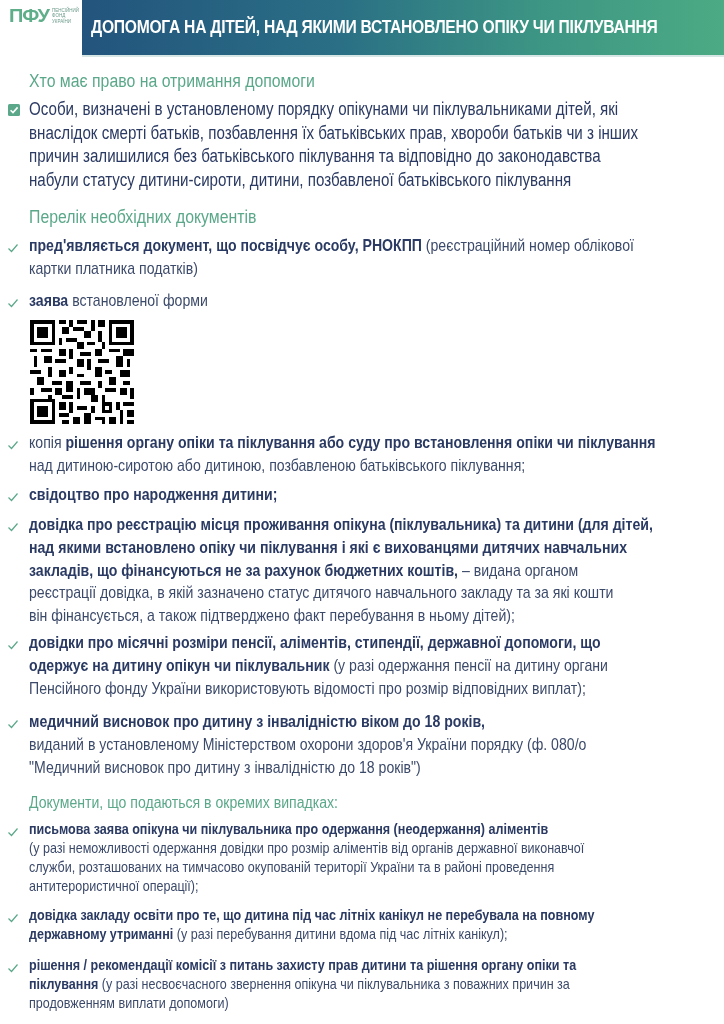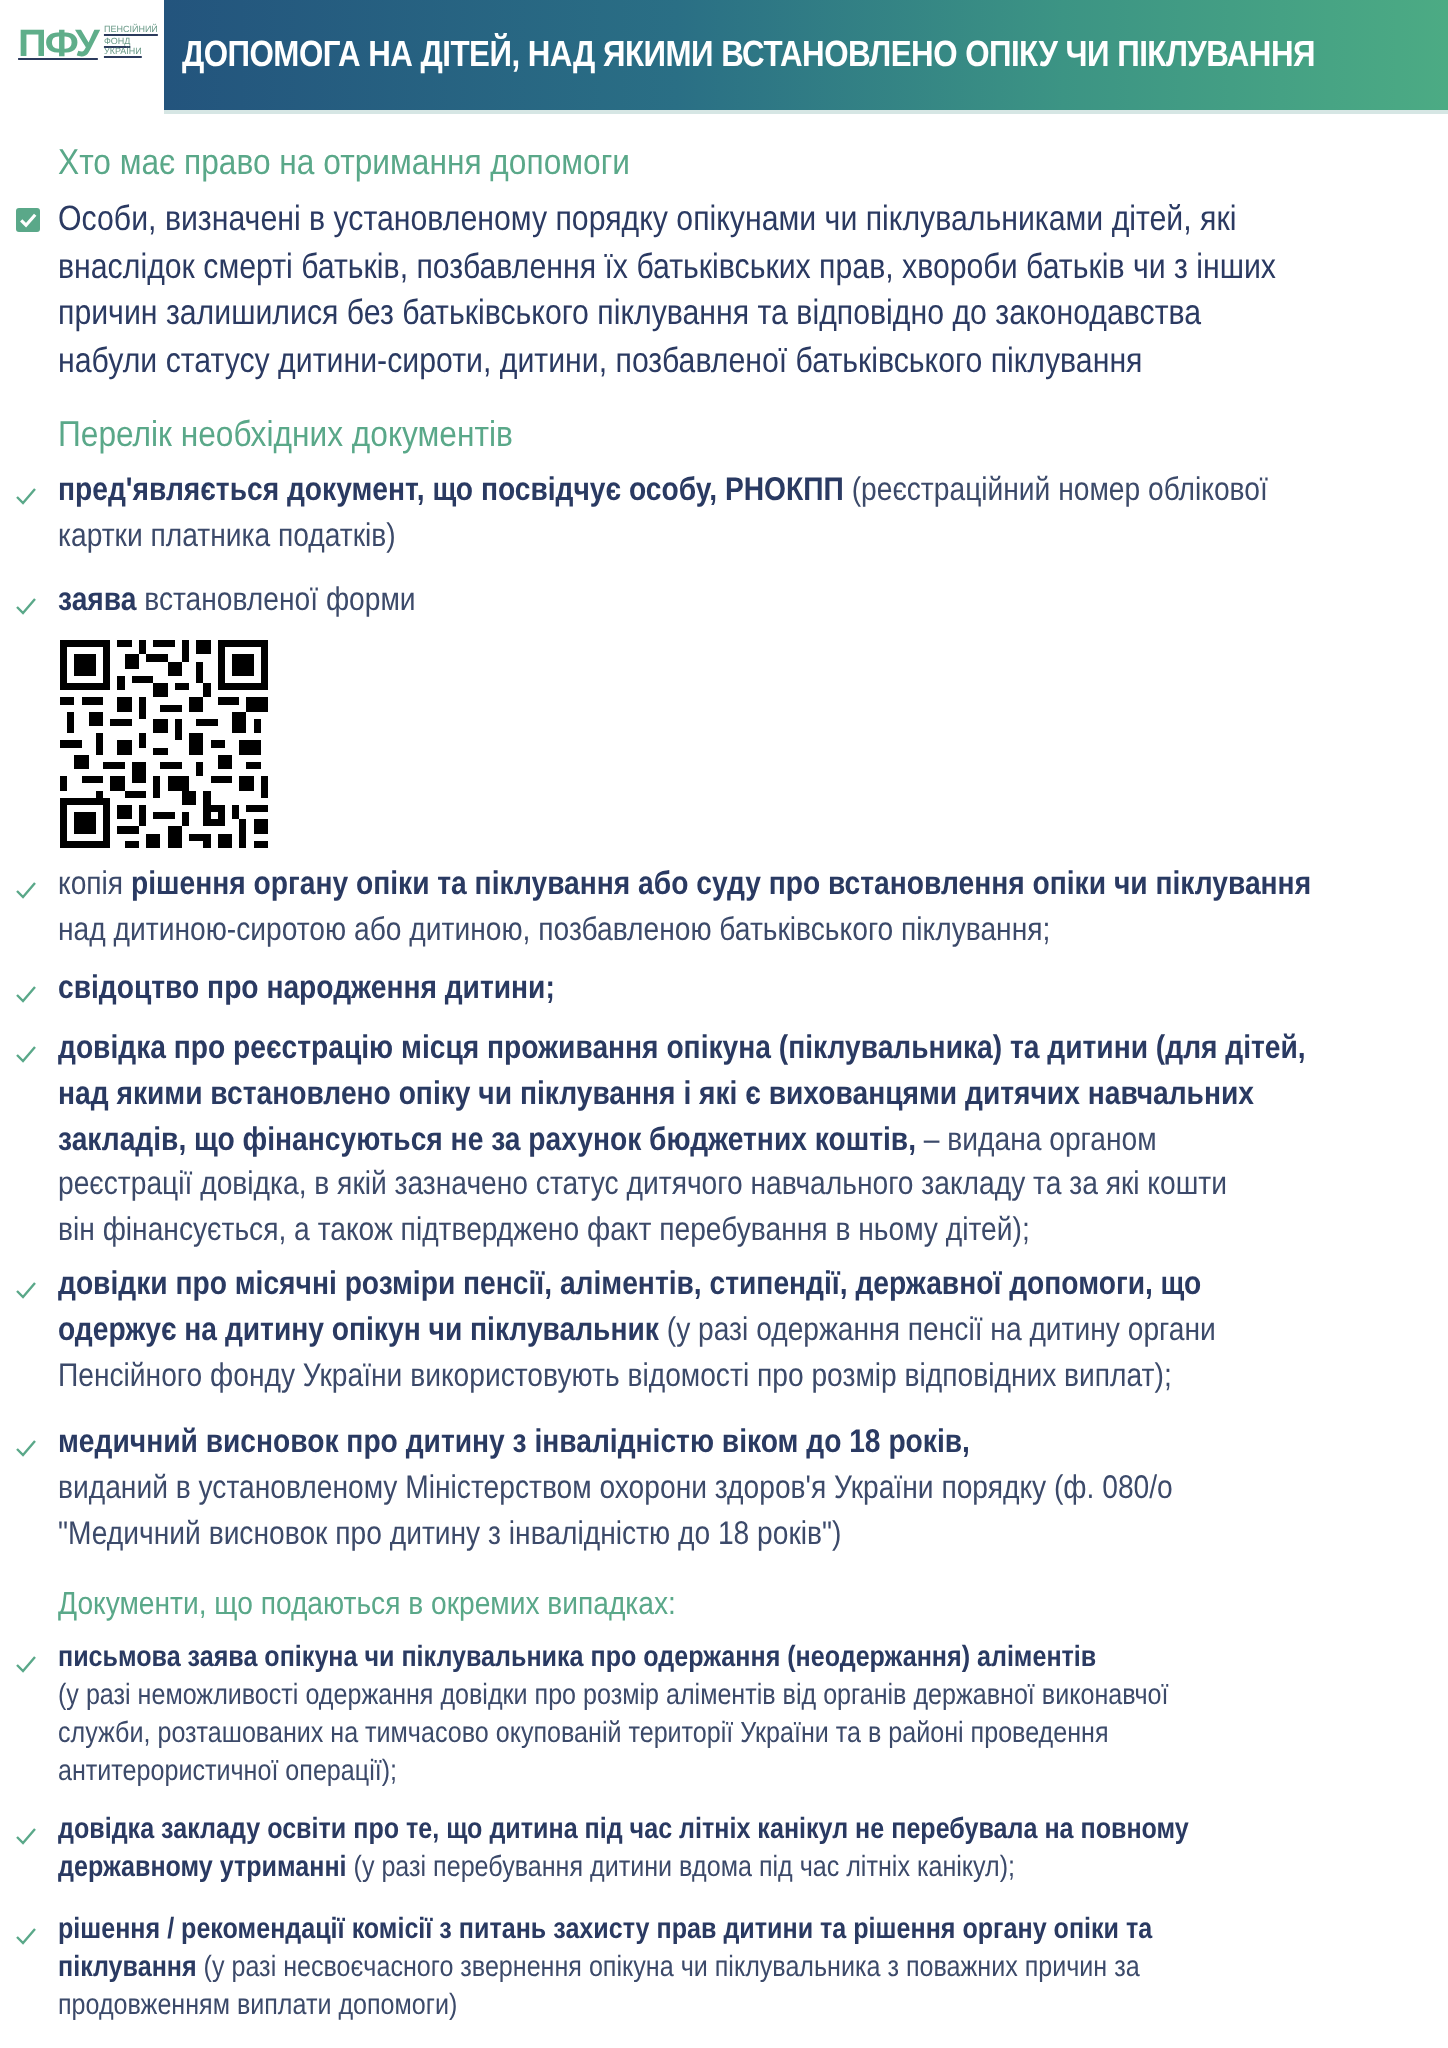--- a/index.html
+++ b/index.html
@@ -2,21 +2,21 @@
 <html><head>
 <meta charset="utf-8">
 <style>
   html, body { margin:0; padding:0; }
   body {
     width:724px; height:1024px; overflow:hidden; background:#ffffff;
     font-family:"Liberation Sans", "DejaVu Sans", sans-serif;
     color:#2b3a5c; position:relative;
   }
   .header { position:absolute; left:0; top:0; width:724px; height:56px; background:#ffffff; }
-  .logo { position:absolute; left:10px; top:12px; height:32px; width:70px; display:flex; align-items:flex-start;text-decoration:underline; }
+  .logo { position:absolute; left:10px; top:0; height:32px; width:70px; display:flex; align-items:center; }
   .logo-mark { font-family:"Liberation Sans", sans-serif; font-weight:bold; font-size:19px; color:#5fae8a; letter-spacing:-1px; transform:scaleX(1.05); }
   .logo-text { margin-left:4px; font-size:4.5px; line-height:5.5px; color:#6a9a88; text-transform:uppercase; }
   .banner {
     position:absolute; left:82px; top:0; width:642px; height:55px;
     background:linear-gradient(90deg, #23547d 0%, #2a6f85 40%, #3c9484 70%, #4cab84 100%);
     display:flex; align-items:center;
   }
   .banner-title {
     margin-left:9px; color:#ffffff; font-weight:bold; font-size:18.2px;
     letter-spacing:-0.3px; white-space:nowrap; transform:scaleX(0.86); transform-origin:left center;

